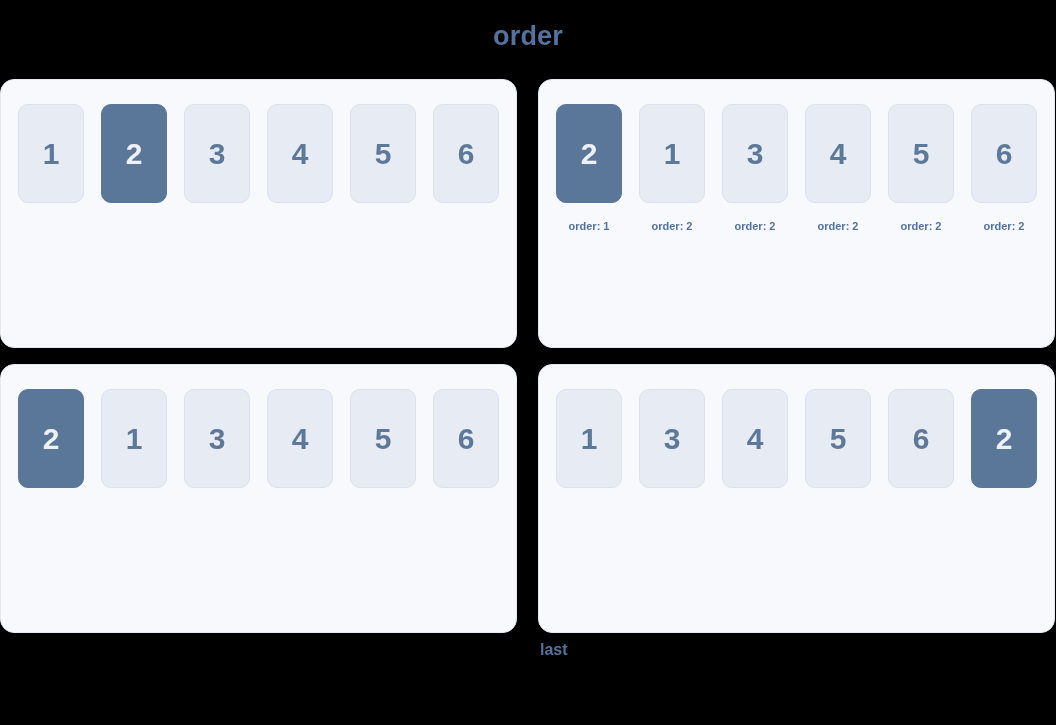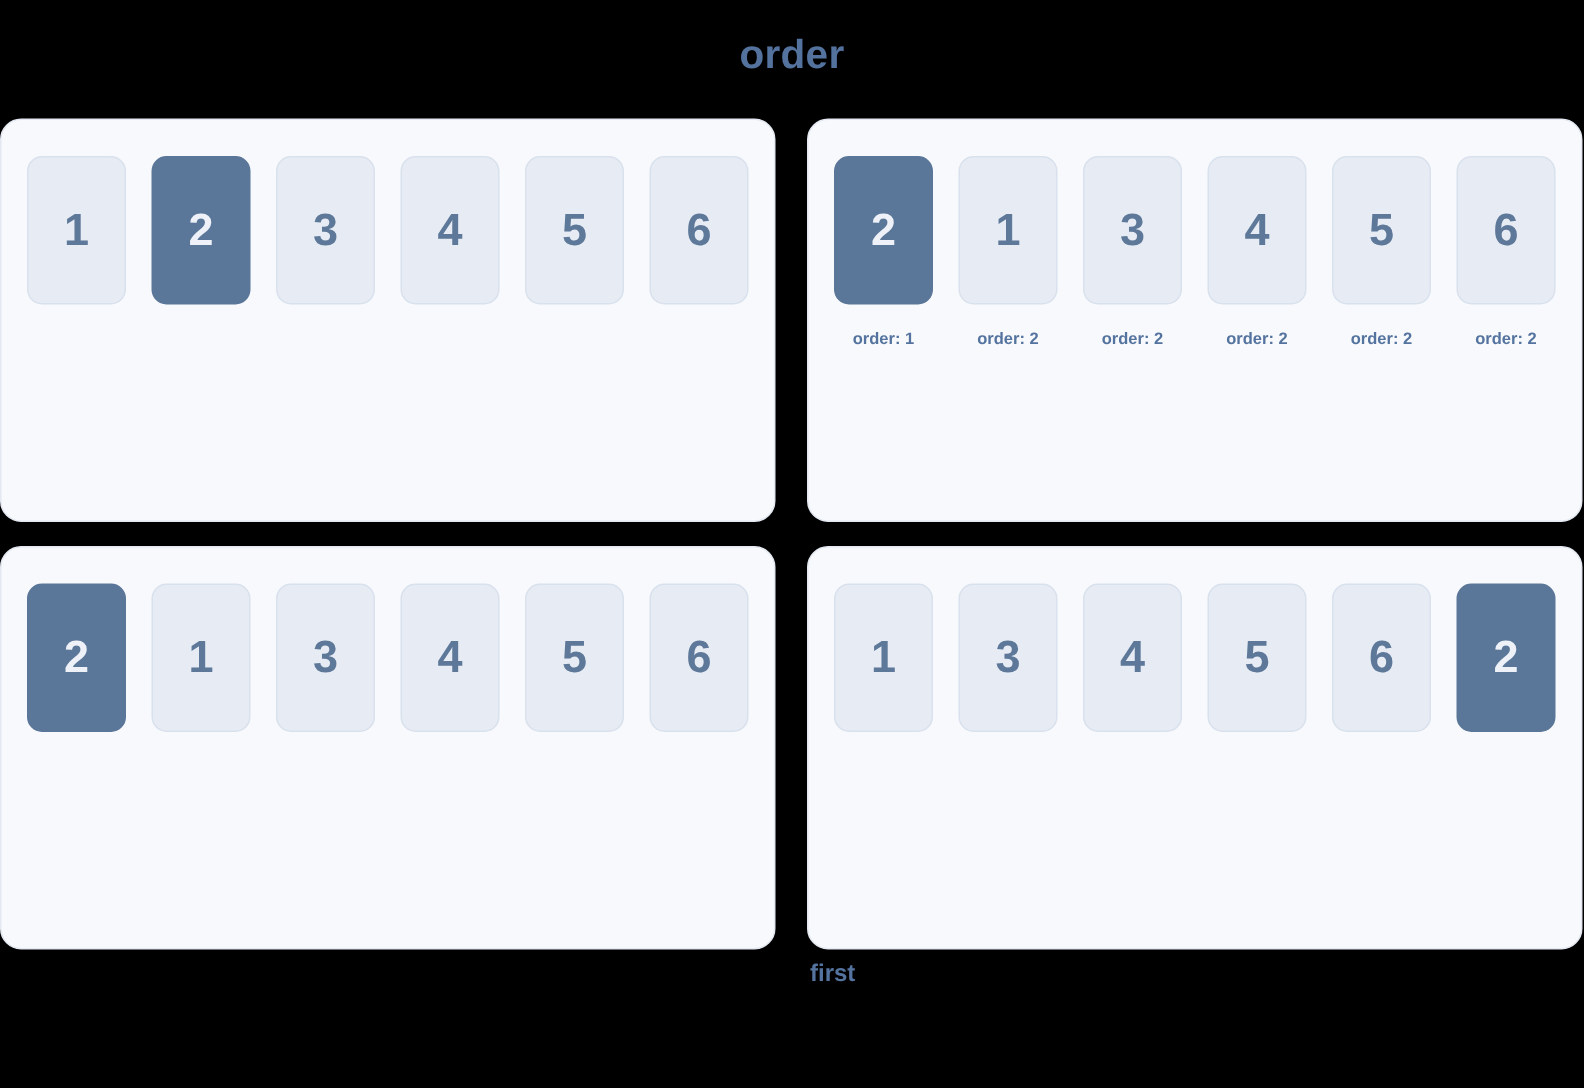--- a/index.html
+++ b/index.html
@@ -196,17 +196,17 @@
             <div class="box">5</div>
           </div>
           <div class="item">
             <div class="box">6</div>
           </div>
           <div class="item">
             <div class="box hl">2</div>
           </div>
         </div>
       </div>
-      <div class="caption">first</div>
+      <div class="caption">last</div>
     </div>
 
   </div>
 </div>
 
 </body></html>

